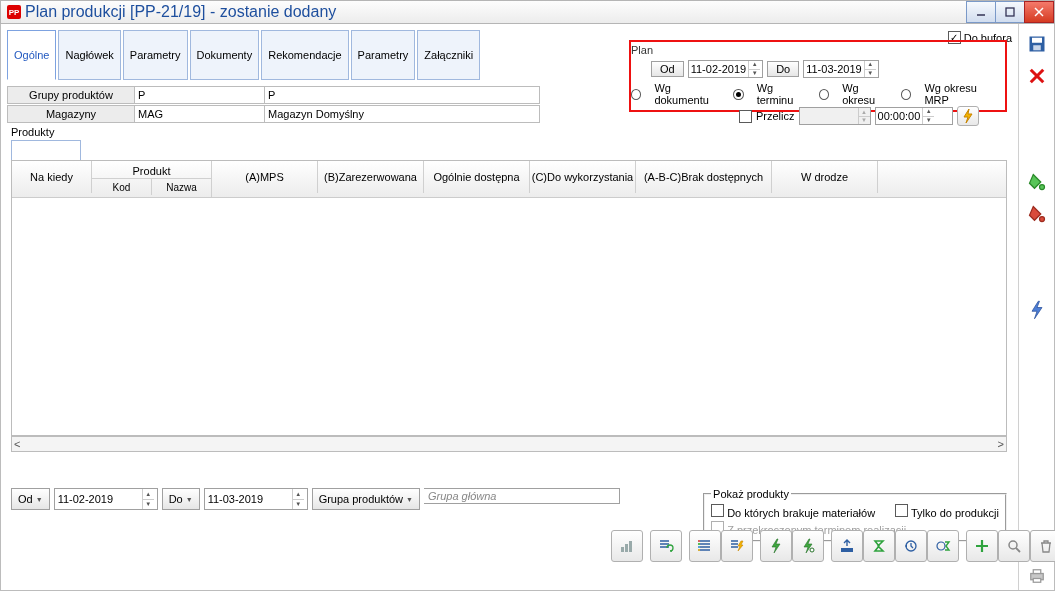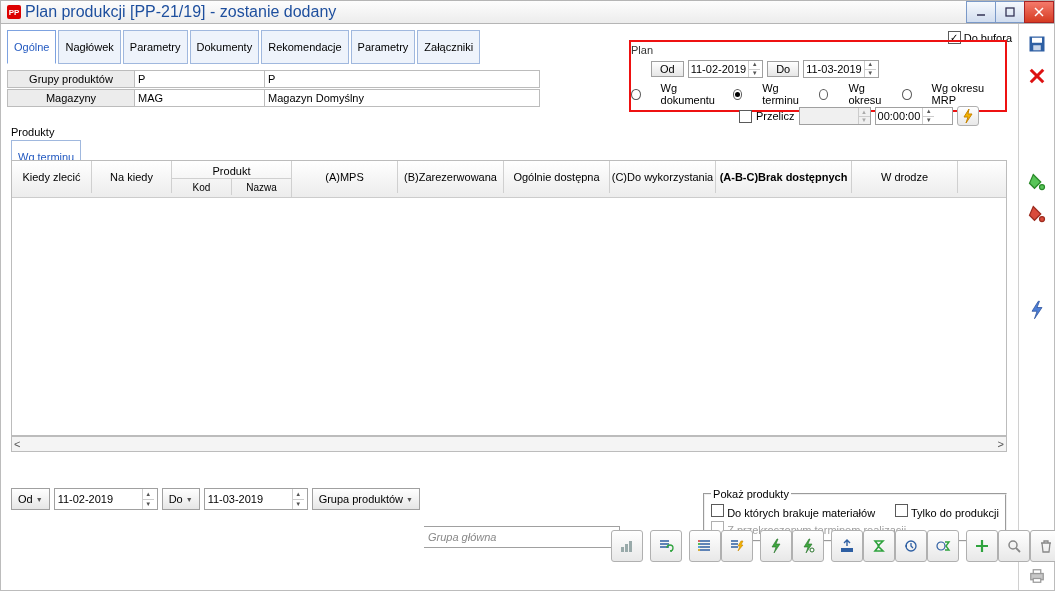--- a/index.html
+++ b/index.html
@@ -16,21 +16,21 @@
 .titlebar .winbtn svg { width:10px; height:10px; }
 
 
 .client { position:absolute; top:24px; left:0; right:0; bottom:0; border:1px solid #bcbcbc; border-top:none; background:#fff; }
 .main-row { display:flex; height:100%; }
 .main { flex:1; padding:6px; position:relative; }
 .sidebar { width:36px; border-left:1px solid #d0d0d0; display:flex; flex-direction:column; align-items:center; padding-top:6px; gap:4px; }
 
 
 .tabs { display:flex; gap:2px; }
-.tab { border:1px solid #a0b8de; padding:10px 6px; background:#eef3fb; cursor:pointer; }
+.tab { border:1px solid #a0b8de; padding:18px 6px; background:#eef3fb; cursor:pointer; }
 .tab.active { border-color:#7da2e0; border-bottom-color:#fff; background:#fff; color:#2259c0; position:relative; z-index:2; }
 .dobufora { position:absolute; top:7px; right:6px; display:flex; align-items:center; gap:3px; }
 .chk { width:13px; height:13px; border:1px solid #5a5a5a; background:#fff; display:inline-flex; align-items:center; justify-content:center; }
 .chk.checked::after { content:"✓"; font-size:10px; line-height:10px; color:#000; }
 
 
 .header-row { display:flex; margin-top:6px; align-items:flex-start; }
 .header-left { width:560px; }
 .hfrow { display:flex; margin-bottom:1px; }
 .hf-label { width:128px; height:18px; border:1px solid #bcbcbc; background:#ececec; display:flex; align-items:center; justify-content:center; }
@@ -41,21 +41,21 @@
 
 .plan-box { position:absolute; top:16px; left:628px; width:378px; border:2px solid #e11; padding:4px 6px 4px 0; }
 .plan-title { position:relative; top:-2px; font-size:11px; color:#333; margin-bottom:2px; }
 .plan-dates { display:flex; align-items:center; gap:4px; margin:0 0 4px 20px; }
 .btn { border:1px solid #a0a0a0; background:linear-gradient(#fff,#e6e6e6); padding:1px 8px; cursor:pointer; }
 .spin { display:inline-flex; align-items:center; border:1px solid #a0a0a0; background:#fff; height:18px; padding:0 2px; }
 .spin .spnbtns { width:12px; height:100%; display:flex; flex-direction:column; margin-left:2px; }
 .spin .spnbtns span { flex:1; border-left:1px solid #ccc; display:flex; align-items:center; justify-content:center; font-size:6px; line-height:5px; color:#555; }
 .spin .spnbtns span:first-child { border-bottom:1px solid #ccc; }
 .plan-radios { display:flex; gap:10px; }
-.radio { display:inline-flex; align-items:center; gap:20px; }
+.radio { display:inline-flex; align-items:center; gap:13px; }
 .radio .dot { width:11px; height:11px; border:1px solid #5a5a5a; border-radius:50%; background:#fff; display:flex; align-items:center; justify-content:center; }
 .radio.checked .dot::after { content:""; width:5px; height:5px; border-radius:50%; background:#000; }
 
 
 .przelicz-row { position:absolute; top:82px; left:738px; display:flex; align-items:center; gap:4px; }
 .grey-spin { width:72px; height:18px; border:1px solid #a0a0a0; background:#f0f0f0; display:flex; align-items:center; }
 .grey-spin .spnbtns { margin-left:auto; width:12px; height:100%; display:flex; flex-direction:column; }
 .grey-spin .spnbtns span { flex:1; border-left:1px solid #ccc; display:flex; align-items:center; justify-content:center; font-size:6px; color:#aaa; }
 .grey-spin .spnbtns span:first-child { border-bottom:1px solid #ccc; }
 .time-spin { width:78px; }
@@ -74,21 +74,21 @@
 .gh-nakiedy { width:80px; height:32px; display:flex; align-items:center; justify-content:center; }
 .gh-produkt-wrap { width:120px; }
 .gh-produkt-top { height:16px; border-bottom:1px solid #d0d0d0; display:flex; align-items:center; justify-content:center; }
 .gh-produkt-sub { display:flex; height:16px; }
 .gh-produkt-sub div { flex:1; border-right:1px solid #d0d0d0; display:flex; align-items:center; justify-content:center; font-size:10px; }
 .gh-produkt-sub div:last-child { border-right:none; }
 .gh-amps { width:106px; }
 .gh-bzar { width:106px; }
 .gh-odost { width:106px; }
 .gh-cdow { width:106px; }
-.gh-abc { width:136px;font-weight:bold; }
+.gh-abc { width:136px; }
 .gh-wdrodze { width:106px; }
 .gh-std { display:flex; align-items:center; justify-content:center; height:32px; }
 
 .scrollbar-h { position:absolute; left:10px; top:412px; width:996px; height:16px; border:1px solid #bcbcbc; background:#f4f4f4; display:flex; align-items:center; justify-content:space-between; padding:0 2px; font-size:9px; color:#555; }
 
 
 .filtr-row { position:absolute; top:430px; left:10px; width:996px; display:flex; align-items:center; gap:2px; border:1px solid #bcbcbc; padding:2px; }
 .filtr-row label { width:34px; }
 .filtr-input { flex:1; height:18px; border:1px solid #a0a0a0; background:#fff; }
 .filtr-cmb { width:18px; height:18px; border:1px solid #a0a0a0; border-left:none; background:linear-gradient(#fff,#e6e6e6); display:flex; align-items:center; justify-content:center; font-size:8px; }
@@ -96,21 +96,21 @@
 .filtr-row .spacer-gap { width:28px; }
 
 
 .bottom-row { position:absolute; top:464px; left:10px; width:996px; display:flex; align-items:flex-start; gap:4px; }
 .bl-btn { border:1px solid #a0a0a0; background:linear-gradient(#fff,#e6e6e6); height:22px; padding:0 6px; display:flex; align-items:center; gap:3px; cursor:pointer; }
 .dropdown-arrow { font-size:7px; color:#555; }
 .date-input { height:22px; border:1px solid #a0a0a0; background:#fff; display:flex; align-items:center; padding:0 3px; width:104px; }
 .date-input .spnbtns { margin-left:auto; width:12px; height:100%; display:flex; flex-direction:column; }
 .date-input .spnbtns span { flex:1; border-left:1px solid #ccc; display:flex; align-items:center; justify-content:center; font-size:6px; color:#555; }
 .date-input .spnbtns span:first-child { border-bottom:1px solid #ccc; }
-.grupa-val { height:22px; width:196px; border:1px solid #a0a0a0; border-left:none; background:#fff; padding:0 4px; display:flex; align-items:center; color:#888; font-style:italic;margin-top:38px; }
+.grupa-val { height:16px; width:196px; border:1px solid #a0a0a0; border-left:none; background:#fff; padding:0 4px; display:flex; align-items:center; color:#888; font-style:italic; }
 
 
 .pokaz { padding:2px 6px 4px; }
 .pokaz legend { font-size:11px; padding:0 2px; }
 .pokaz-row { display:flex; align-items:center; gap:20px; margin-top:2px; }
 .chk.disabled { border-color:#b0b0b0; color:#b0b0b0; }
 .chk-disabled-lbl { color:#a0a0a0; }
 
 
 .toolbar-bottom { position:absolute; top:506px; left:610px; display:flex; gap:0; }
@@ -246,23 +246,20 @@
           </span>
   </div>
 
   <div class="produkty-label">Produkty</div>
   <div class="subtab">
           <div class="tab">Wg terminu</div>
         </div>
 
   <div class="grid-wrap">
     <div class="grid-head">
-      <div class="gh gh-kiedy">
-              <span>Kiedy zlecić</span>
-            </div>
       <div class="gh gh-nakiedy">
               <span>Na kiedy</span>
             </div>
       <div class="gh gh-produkt-wrap">
         <div class="gh-produkt-top">Produkt</div>
         <div class="gh-produkt-sub">
           <div>Kod</div>
           <div>Nazwa</div>
         </div>
       </div>

